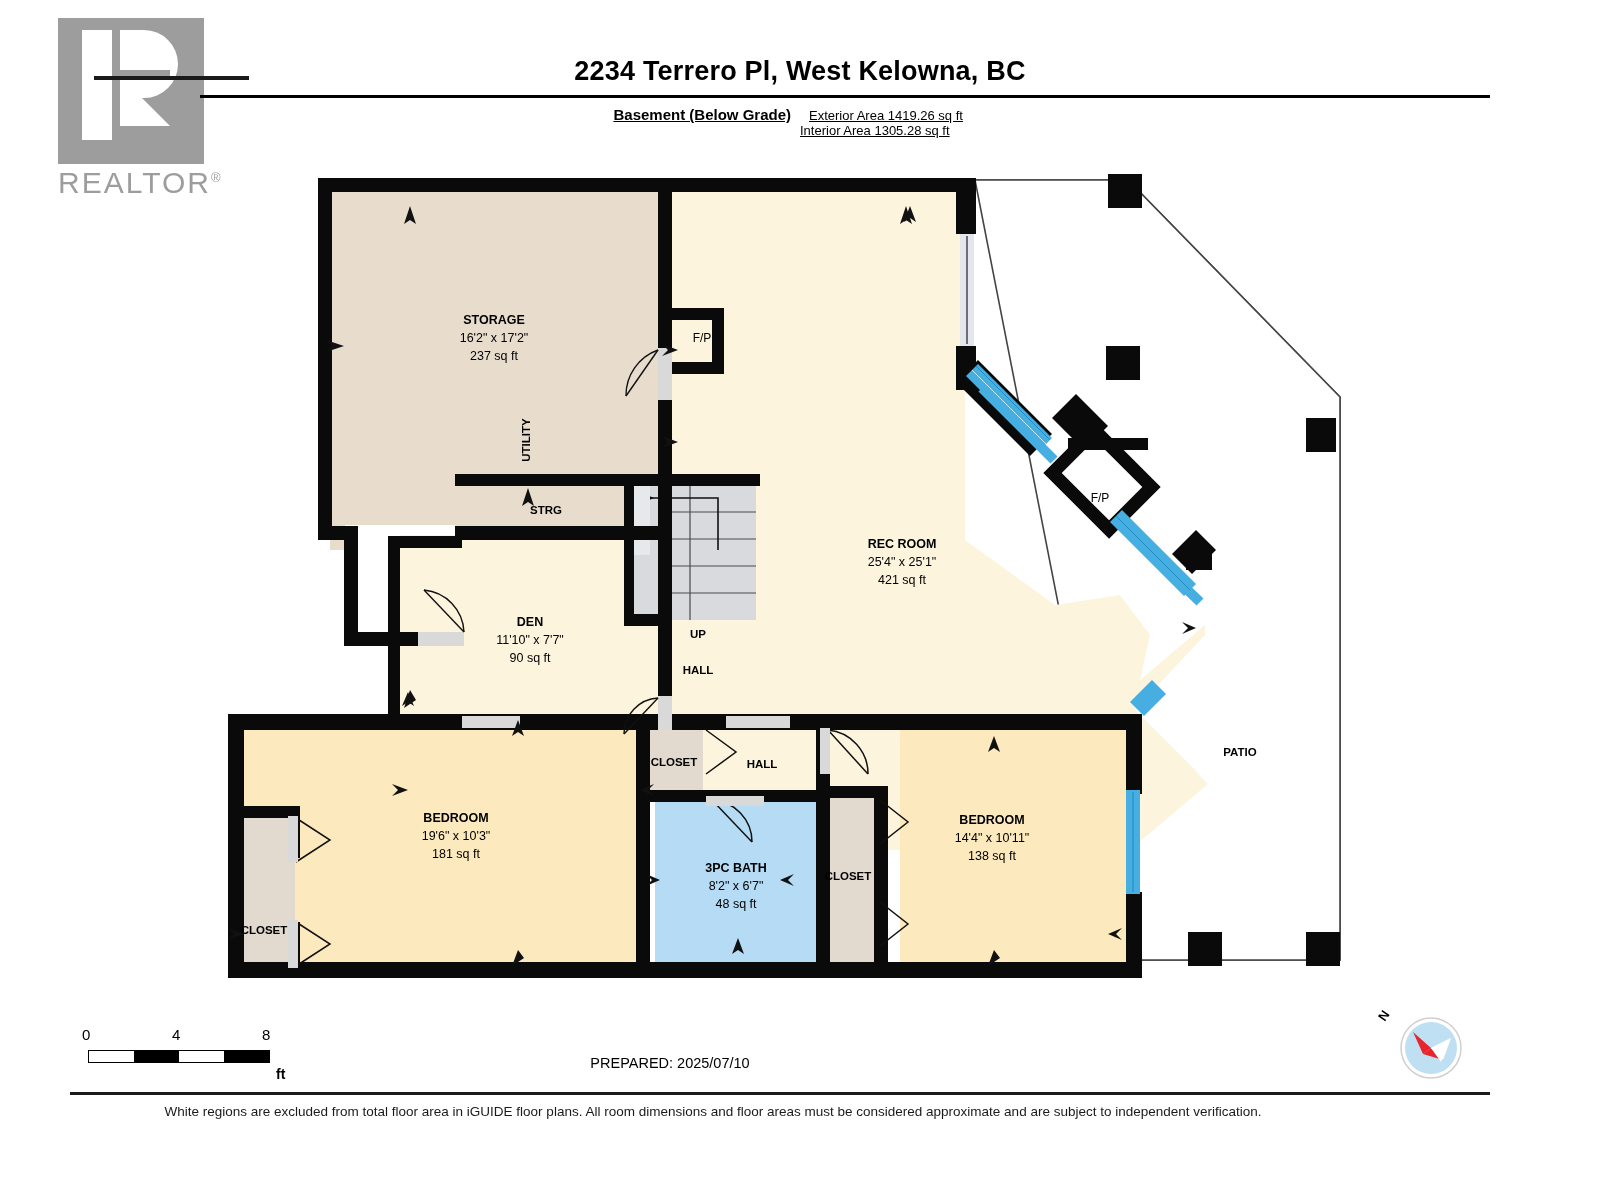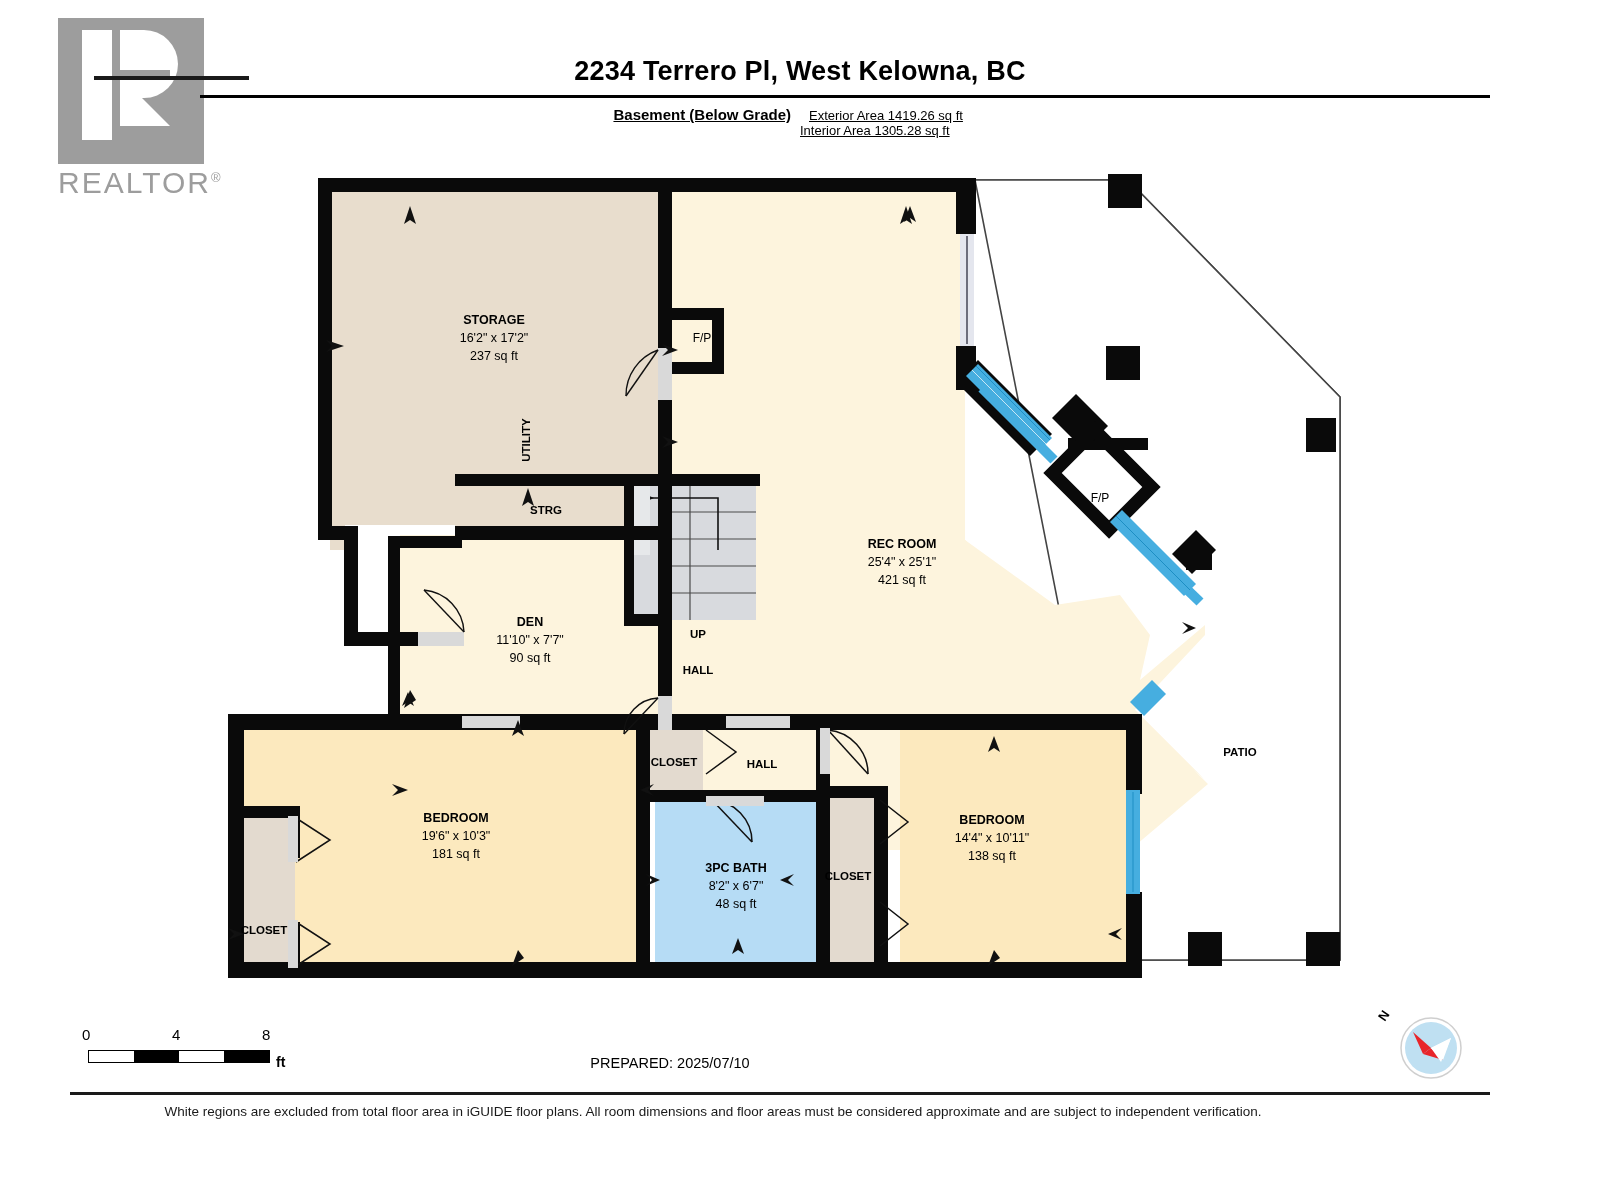--- a/index.html
+++ b/index.html
@@ -38,21 +38,21 @@
   .fplabel{font-family:"Liberation Sans","DejaVu Sans",sans-serif;
            font-size:12px;text-anchor:middle;fill:#000;}
 
   
   #scalebar{position:absolute;left:88px;top:1026px;width:230px;height:46px;}
   #scale-nums{position:relative;height:22px;}
   #scale-nums span{position:absolute;font-size:15px;}
   #scale-track{position:absolute;left:0;top:24px;width:180px;height:11px;
                border:1.5px solid #000;display:flex;}
   #scale-track i{display:block;height:100%;flex:1;}
-  #scale-unit{position:absolute;left:188px;top:28px;font-size:14px;font-weight:bold;}
+  #scale-unit{position:absolute;left:188px;top:40px;font-size:14px;font-weight:bold;}
 
   #prepared{position:absolute;left:0;top:1040px;width:1340px;text-align:center;font-size:14.5px;margin-top:15px;}
 
   #compass{position:absolute;left:1395px;top:1012px;width:72px;height:72px;}
   #compass-n{position:absolute;left:1379px;top:1008px;font-size:13px;font-weight:bold;
              transform:rotate(-55deg);transform-origin:center;}
 
   #foot-rule{position:absolute;left:70px;top:1092px;width:1420px;height:3px;background:#1a1a1a;}
   #disclaimer{position:absolute;left:0;top:1104px;width:1426px;text-align:center;
               font-size:13.5px;color:#1a1a1a;}

